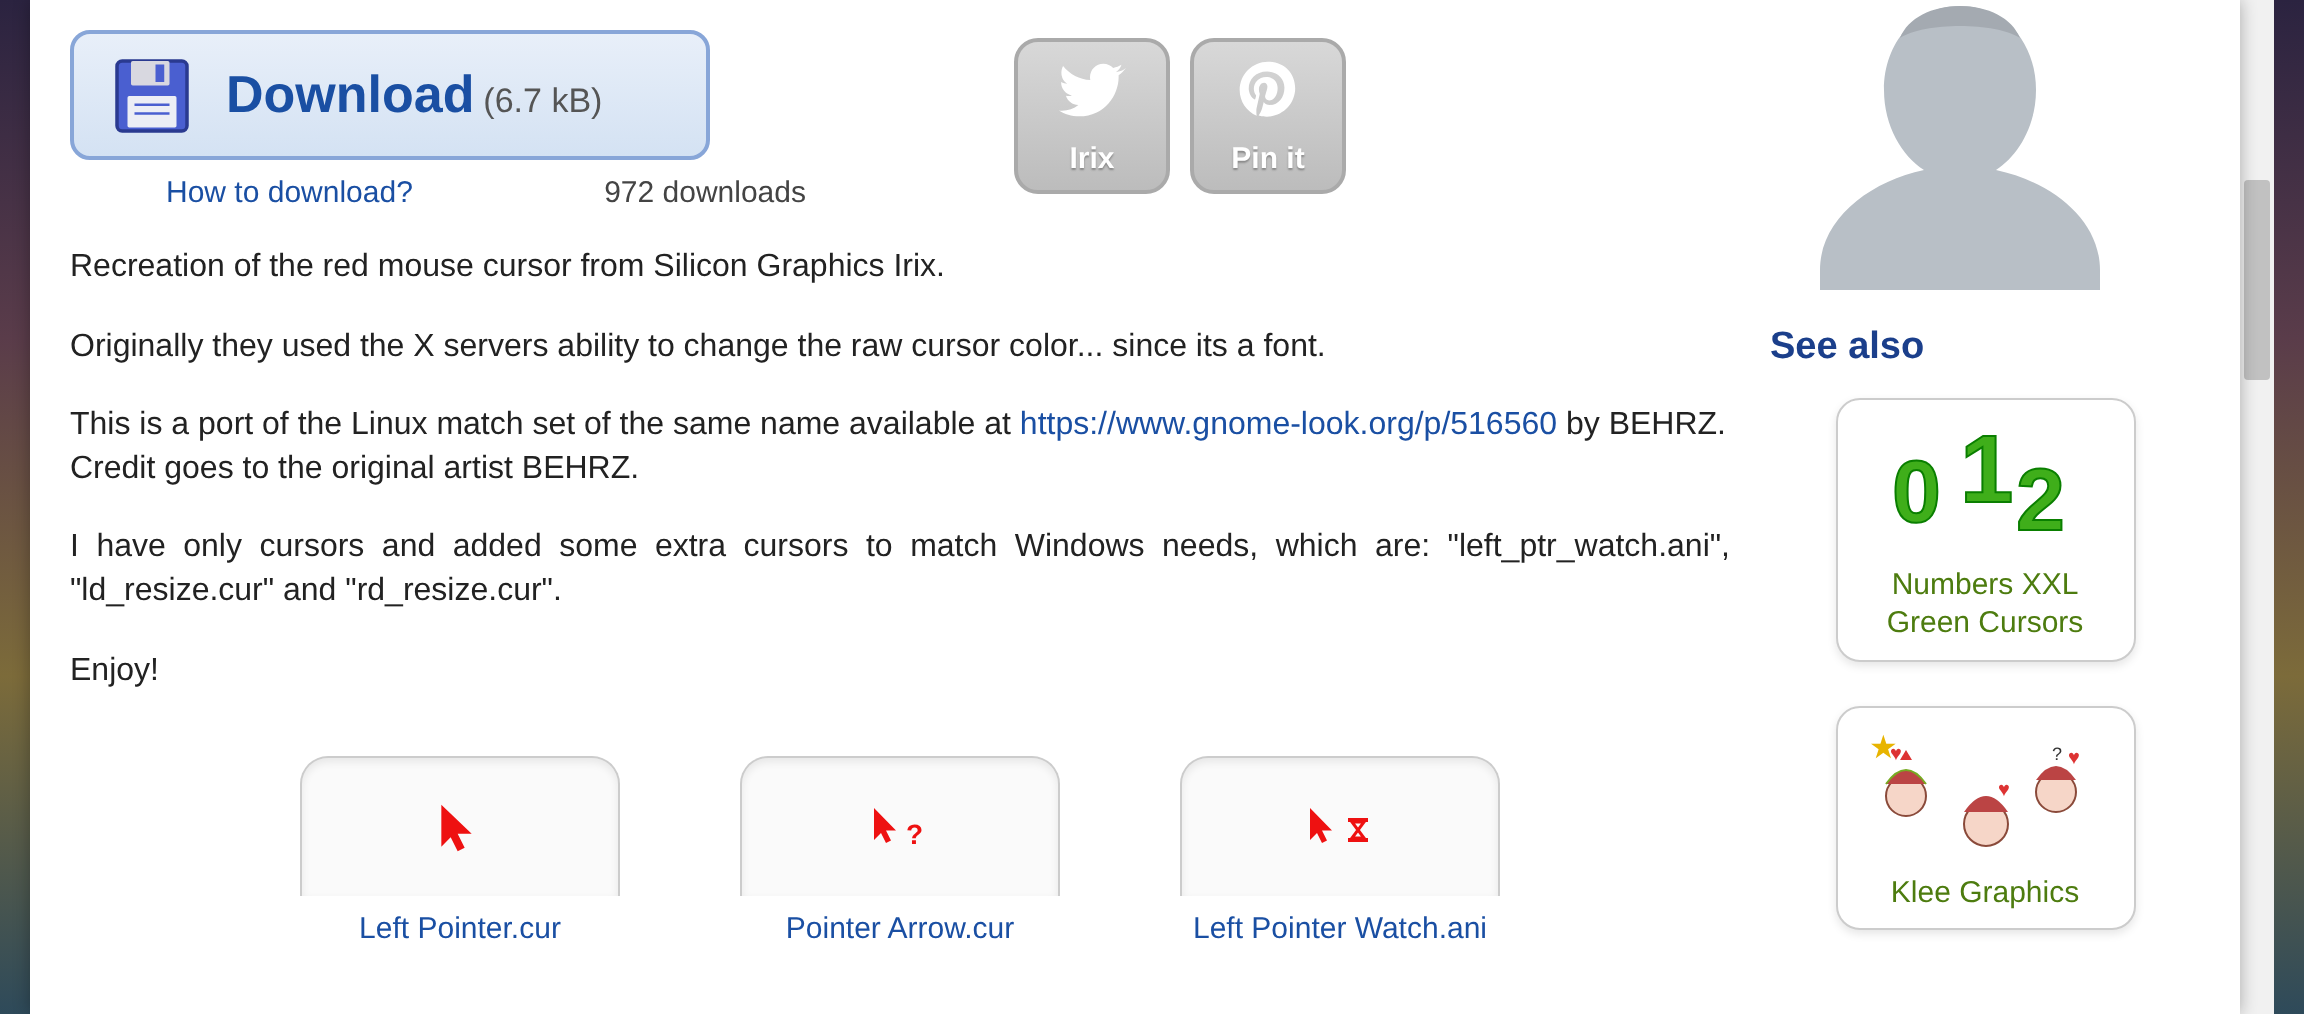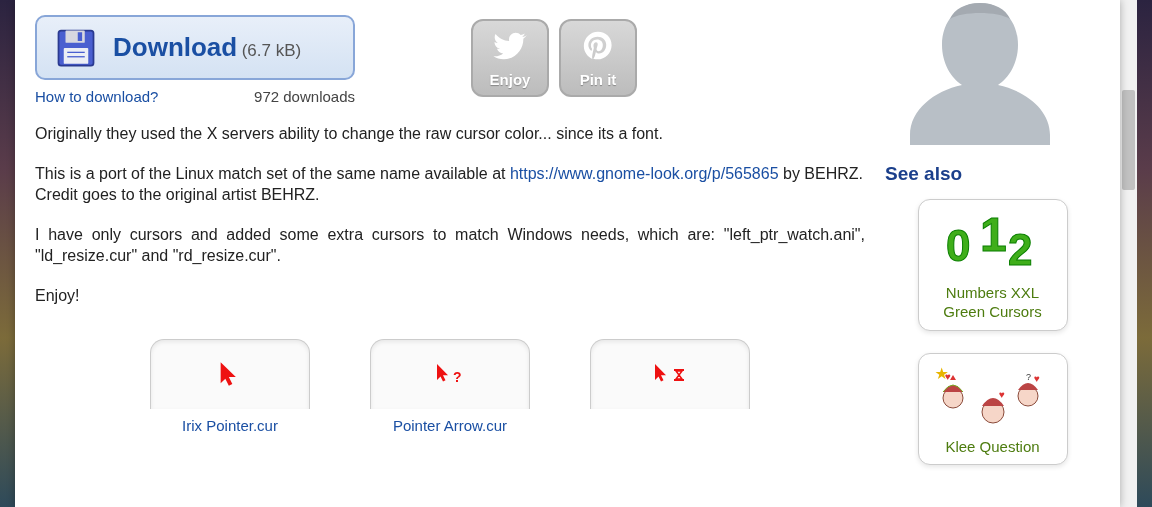--- a/index.html
+++ b/index.html
@@ -38,30 +38,30 @@
     display:inline-flex; align-items:center; gap:16px;
     width:320px; height:65px; padding:0 18px;
     border:2px solid #88a6d8;
     border-radius:10px;
     background:linear-gradient(#e8eff9,#d4e2f3);
     cursor:pointer;
   }
   .floppy-icon{width:42px;height:42px;}
   .download-text{font-size:26px;font-weight:bold;color:#1a4fa3;}
   .download-size{font-size:17px;color:#555;}
-  .dl-row{display:flex;gap:56px;align-items:flex-start;}
+  .dl-row{display:flex;gap:44px;align-items:flex-start;}
   .share-buttons{display:flex;gap:10px;margin-top:4px;}
   .share-btn{
     width:78px;height:78px;border-radius:12px;border:2px solid #aaa;
     background:linear-gradient(#d8d8d8,#bcbcbc);
     display:flex;flex-direction:column;align-items:center;justify-content:center;
     cursor:pointer;gap:4px;
   }
   .share-label{font-size:15px;font-weight:bold;color:#fff;text-shadow:0 1px 1px rgba(0,0,0,.3);}
-  .subrow{display:flex;justify-content:space-between;width:320px;margin-top:8px;font-size:15px;}
+  .subrow{display:flex;justify-content:space-between;width:320px;margin-top:8px;font-size:15px;margin-left:48px;}
   .link{color:#1a4fa3;text-decoration:none;}
   .desc p{margin-top:18px;font-size:16px;color:#222;line-height:1.35;}
   .desc .justify{text-align:justify;}
 
   .cursor-row{display:flex;gap:60px;margin-top:32px;justify-content:center;}
   .cursor-card{
     width:160px;display:flex;flex-direction:column;align-items:center;
   }
   .cursor-frame{
     width:160px;height:70px;border:1px solid #ccc;border-top-left-radius:14px;border-top-right-radius:14px;
@@ -118,69 +118,71 @@
       </div>
     </div>
 
     <div class="share-buttons" style="margin-left:60px;">
       <div class="share-btn">
         <span>
           <svg width="34" height="34" viewBox="0 0 24 24">
                   <path fill="#fff" d="M23 4.9c-.8.4-1.7.6-2.6.8.9-.6 1.7-1.5 2-2.6-.9.5-1.9.9-2.9 1.1C18.6 3.3 17.4 2.7 16 2.7c-2.6 0-4.7 2.1-4.7 4.7 0 .4 0 .7.1 1.1C7.6 8.3 4.1 6.4 1.8 3.5c-.4.7-.6 1.5-.6 2.4 0 1.6.8 3.1 2.1 3.9-.8 0-1.5-.2-2.2-.6v.1c0 2.3 1.6 4.2 3.8 4.6-.4.1-.8.2-1.2.2-.3 0-.6 0-.9-.1.6 1.9 2.3 3.2 4.4 3.3-1.6 1.3-3.6 2-5.8 2-.4 0-.7 0-1.1-.1C2.3 20.5 4.8 21.3 7.5 21.3c9 0 13.9-7.5 13.9-13.9v-.6c1-.7 1.8-1.6 2.6-2.6z"></path>
                 </svg>
         </span>
-        <span class="share-label">Enjoy</span>
+        <span class="share-label">Irix</span>
       </div>
       <div class="share-btn">
         <span>
           <svg width="34" height="34" viewBox="0 0 24 24">
                   <path fill="#fff" d="M12 2C6.5 2 2 6.5 2 12c0 4.1 2.5 7.6 6 9.1-.1-.8-.2-2 0-2.8.2-.8 1.1-5 1.1-5s-.3-.6-.3-1.5c0-1.4.8-2.4 1.8-2.4.8 0 1.2.6 1.2 1.4 0 .8-.5 2.1-.8 3.2-.2 1 .5 1.7 1.4 1.7 1.7 0 3-1.8 3-4.4 0-2.3-1.7-3.9-4-3.9-2.8 0-4.4 2.1-4.4 4.2 0 .8.3 1.7.7 2.2.1.1.1.2.1.3l-.3 1.1c0 .2-.1.2-.3.1-1.2-.6-2-2.4-2-3.8 0-3.1 2.3-6 6.5-6 3.4 0 6.1 2.4 6.1 5.7 0 3.4-2.1 6.1-5.1 6.1-1 0-1.9-.5-2.2-1.1l-.6 2.3c-.2.8-.8 1.9-1.2 2.5.9.3 1.9.4 2.9.4 5.5 0 10-4.5 10-10S17.5 2 12 2z"></path>
                 </svg>
         </span>
         <span class="share-label">Pin it</span>
       </div>
     </div>
   </div>
 
   <div class="desc">
+    <p>Recreation of the red mouse cursor from Silicon Graphics Irix.</p>
     <p>Originally they used the X servers ability to change the raw cursor color... since its a font.</p>
     <p>
-      <span>This is a port of the Linux match set of the same name available at </span><a href="#" class="link">https://www.gnome-look.org/p/565865</a><span> by BEHRZ. Credit goes to the original artist BEHRZ.</span>
+      <span>This is a port of the Linux match set of the same name available at </span><a href="#" class="link">https://www.gnome-look.org/p/516560</a><span> by BEHRZ. Credit goes to the original artist BEHRZ.</span>
     </p>
     <p class="justify">I have only cursors and added some extra cursors to match Windows needs, which are: "left_ptr_watch.ani", "ld_resize.cur" and "rd_resize.cur".</p>
     <p>Enjoy!</p>
   </div>
 
   <div class="cursor-row">
     <div class="cursor-card">
       <div class="cursor-frame">
         <svg width="28" height="28" viewBox="0 0 24 24">
           <path fill="#e11" d="M4 2l0 18 4-4 3 6 3-1.5-3-6 6 0z"></path>
         </svg>
       </div>
-      <div class="cursor-caption">Irix Pointer.cur</div>
+      <div class="cursor-caption">Left Pointer.cur</div>
     </div>
     <div class="cursor-card">
       <div class="cursor-frame">
         <svg width="34" height="28" viewBox="0 0 34 24">
           <path fill="#e11" d="M4 2l0 16 3.5-3.5 2.5 5 2.5-1.2-2.5-5 5 0z"></path>
           <text x="20" y="20" font-size="14" font-weight="bold" fill="#e11">?</text>
         </svg>
       </div>
       <div class="cursor-caption">Pointer Arrow.cur</div>
     </div>
     <div class="cursor-card">
       <div class="cursor-frame">
         <svg width="38" height="28" viewBox="0 0 38 24">
           <path fill="#e11" d="M4 2l0 16 3.5-3.5 2.5 5 2.5-1.2-2.5-5 5 0z"></path>
           <rect x="23" y="7" width="10" height="2" fill="#e11"></rect>
           <rect x="23" y="17" width="10" height="2" fill="#e11"></rect>
           <path d="M25 9 l6 0 -3 4 3 4 -6 0 3-4z" fill="none" stroke="#e11" stroke-width="1.5"></path>
         </svg>
       </div>
+      <div class="cursor-caption">Left Pointer Watch.ani</div>
     </div>
   </div>
 
 </div>
 
 <div class="side-col">
   <div class="avatar-box">
     <svg width="180" height="160" viewBox="0 0 180 160">
       <path fill="#b8bfc6" d="M90 10c-22 0-38 18-38 42 0 18 9 33 20 40-28 6-52 25-52 50v18h140v-18c0-25-24-44-52-50 11-7 20-22 20-40 0-24-16-42-38-42z"></path>
       <path fill="#a4aab1" d="M60 26c4-10 16-16 30-16s26 6 30 16c-6-4-18-6-30-6s-24 2-30 6z"></path>
@@ -216,19 +218,19 @@
           <text x="6" y="-4" font-size="10" fill="#d33">♥</text>
         </g>
         <g transform="translate(95,22)">
           <circle cx="0" cy="10" r="10" fill="#f6d6c8" stroke="#8a4a3a"></circle>
           <path d="M-10 4 q10 -14 20 0" fill="#b44"></path>
           <text x="-2" y="-6" font-size="9" fill="#333">?</text>
           <text x="6" y="-4" font-size="10" fill="#d33">♥</text>
         </g>
       </svg>
     </div>
-    <div class="related-label">Klee Question</div>
+    <div class="related-label">Klee Graphics</div>
   </div>
 
 </div>
 
 </div>
 </div>
 
 </body></html>

